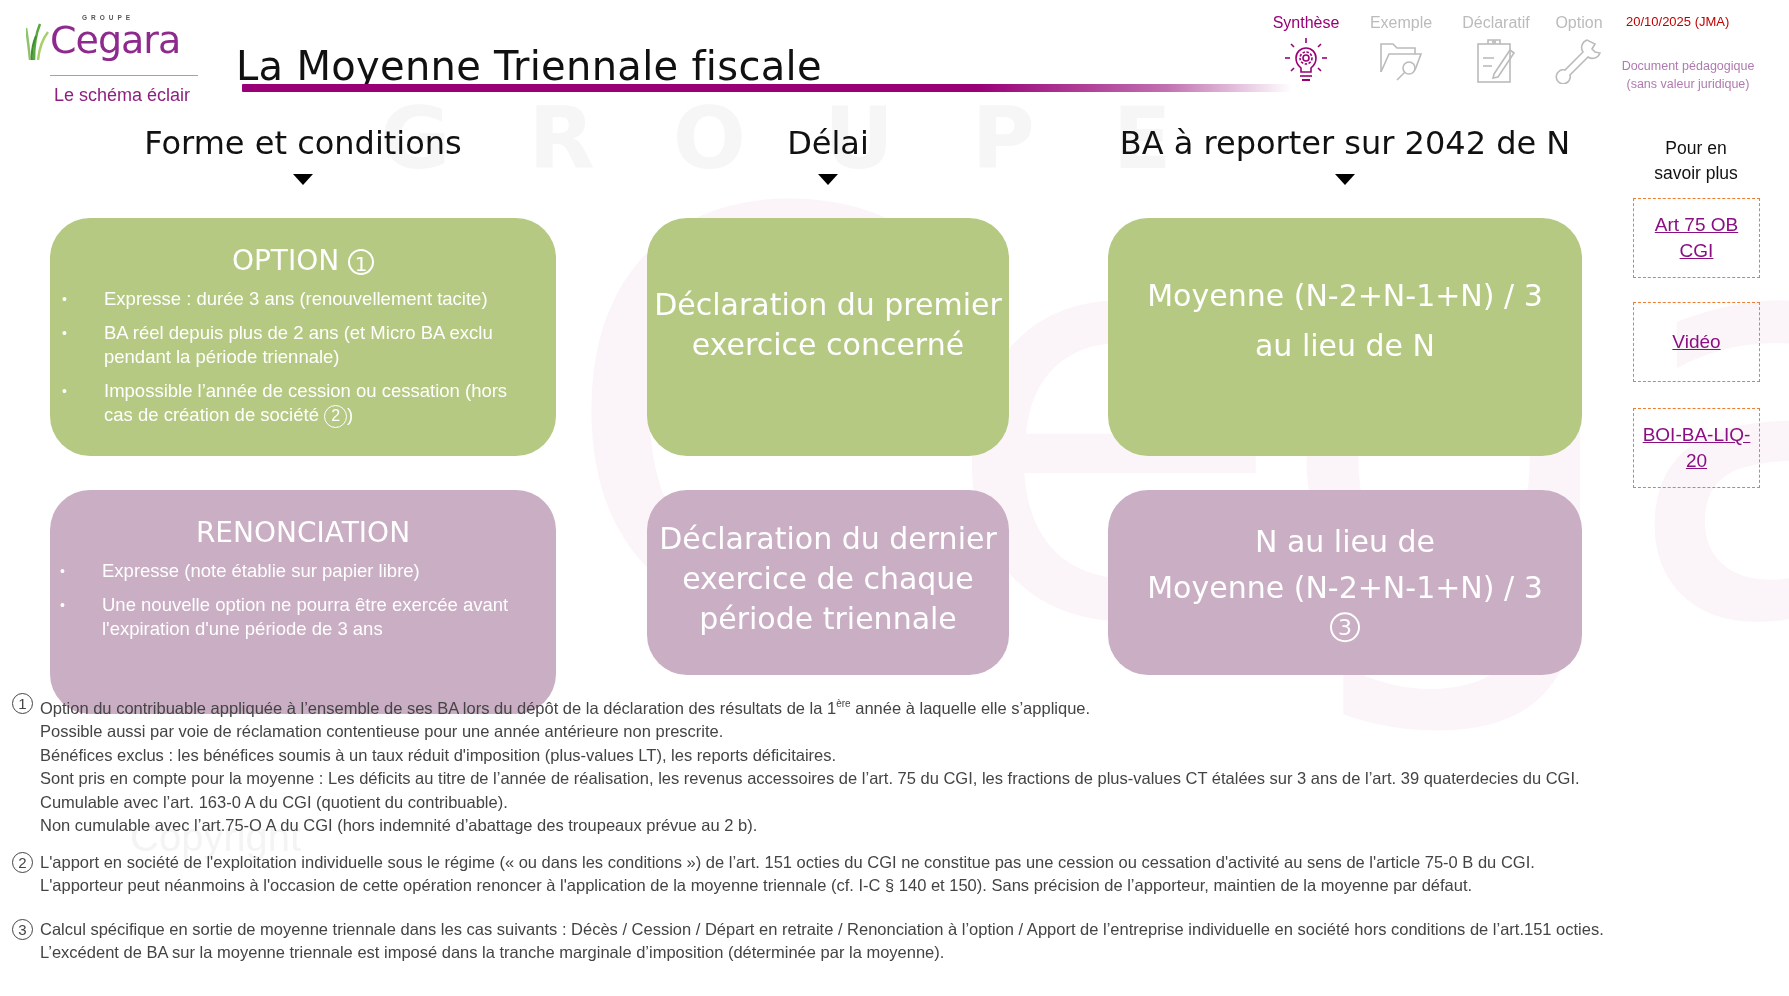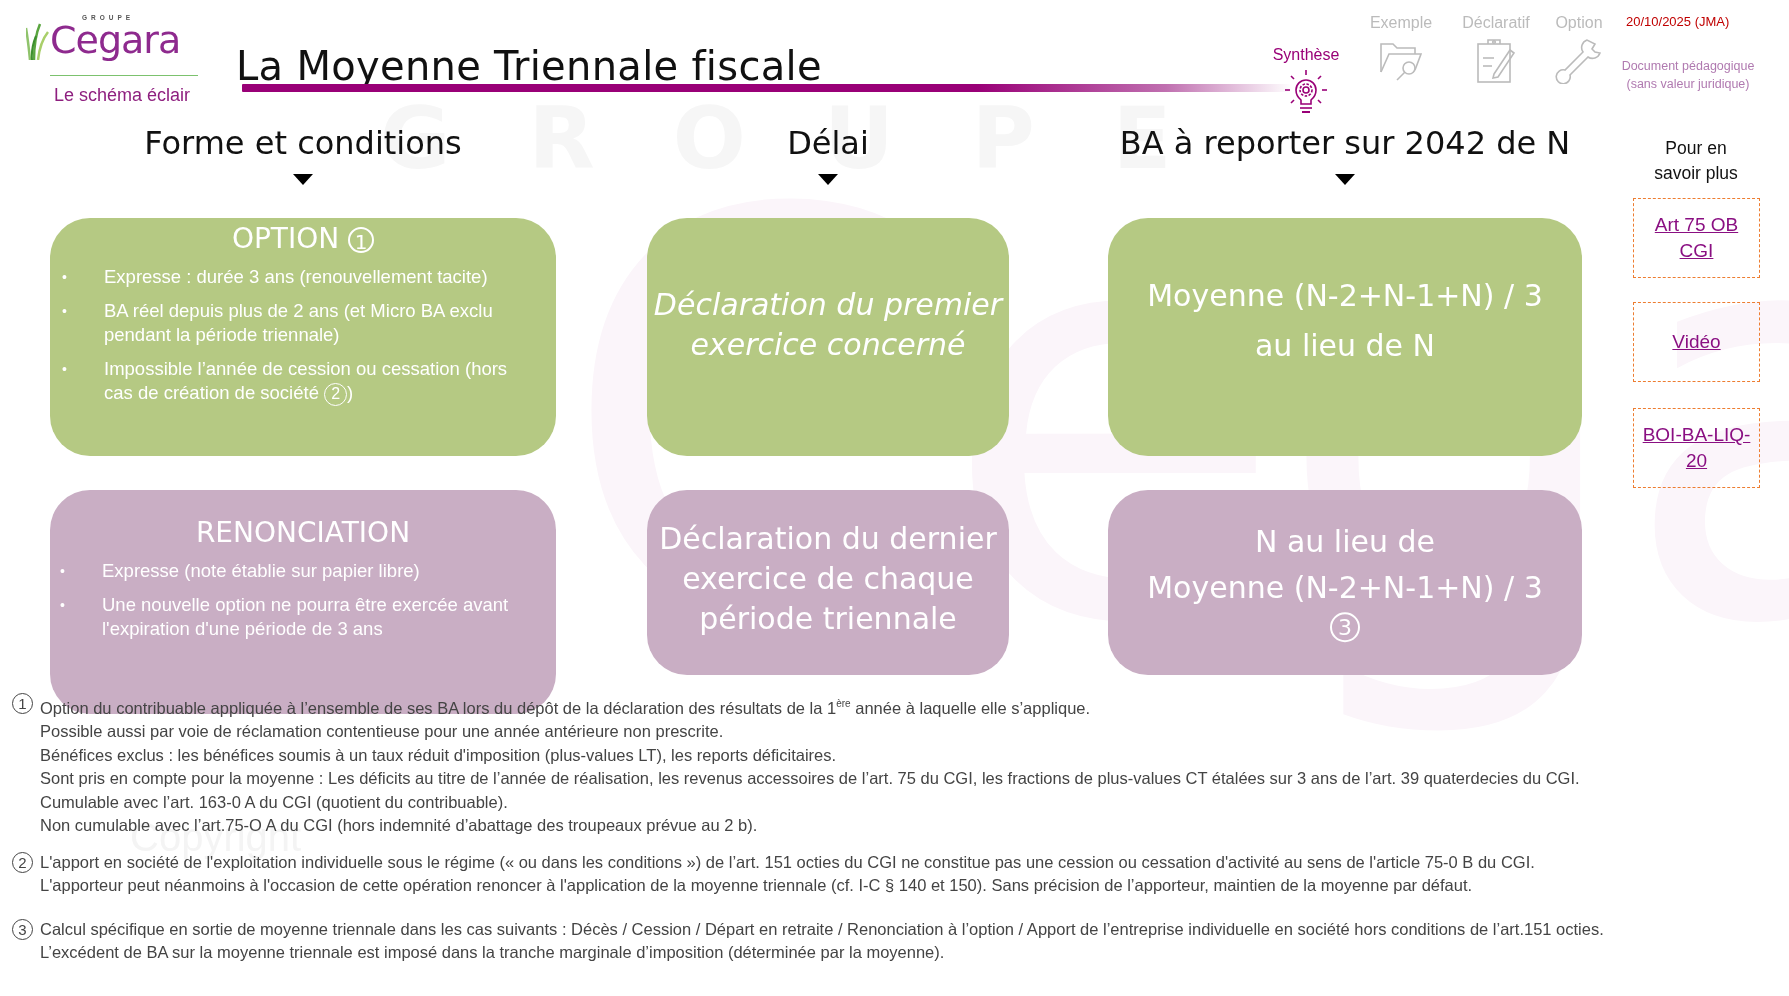--- a/index.html
+++ b/index.html
@@ -37,21 +37,21 @@
   .disclaimer { position:absolute; left:1608px; top:57px; width:160px; text-align:center; font-size:12.5px; color:#b07ab0; line-height:18px; }
 
   
   .col-head { position:absolute; top:124px; font-size:32px; color:#111; text-align:center; white-space:nowrap; transform:translateX(-50%); font-family:"DejaVu Sans", sans-serif; font-weight:normal; }
   .arrow { position:absolute; top:174px; width:0; height:0; border-left:10px solid transparent; border-right:10px solid transparent; border-top:11px solid #000; transform:translateX(-50%); }
 
   
   .box { position:absolute; border-radius:40px; color:#fff; box-sizing:border-box; }
   .box.green { background:#b5c983; }
   .box.mauve { background:#c9aec4; }
-  .box-title { text-align:center; font-size:28px; margin-top:4px; font-family:"DejaVu Sans", sans-serif; }
+  .box-title { text-align:center; font-size:28px; margin-top:26px; font-family:"DejaVu Sans", sans-serif; }
   .box ul { margin:10px 0 0 0; padding:0 0 0 54px; list-style:none; }
   .box li { position:relative; font-size:18.5px; line-height:24px; margin-bottom:10px; padding-right:20px; }
   .box li::before { content:"•"; position:absolute; left:-42px; top:0; font-size:14px; }
   .box-center { position:absolute; left:0; right:0; top:50%; transform:translateY(-50%); text-align:center; font-size:30px; line-height:40px; font-family:"DejaVu Sans", sans-serif; }
   .circ { display:inline-block; width:26px; height:26px; border:2px solid #fff; border-radius:50%; text-align:center; line-height:26px; font-size:20px; vertical-align:middle; box-sizing:border-box; }
   .circ.sm { width:23px; height:23px; line-height:20px; font-size:16px; border-width:1.5px; }
 
   
   .side-head { position:absolute; left:1636px; top:136px; width:120px; text-align:center; font-size:17.5px; line-height:25px; color:#111; }
   .link-box { position:absolute; left:1633px; width:127px; height:80px; border:1.5px dashed #ed7d31; box-sizing:border-box; display:flex; align-items:center; justify-content:center; text-align:center; }
@@ -80,21 +80,21 @@
     <path d="M6 40 Q5 28 10 16" stroke="#3d8f2f" stroke-width="2" fill="none"></path>
   </svg>
   <span class="logo-name">Cegara</span>
   <div class="logo-line"></div>
   <span class="logo-sub">Le schéma éclair</span>
 </div>
 
 <h1 class="page-title">La Moyenne Triennale fiscale</h1>
 <div class="title-bar"></div>
 
-<div class="nav-item active" style="left:1272px; width:68px;margin-top:32px;">
+<div class="nav-item active" style="left:1272px; width:68px;">
   <span class="nav-label">Synthèse</span>
   <svg class="nav-icon" width="50" height="48" viewBox="0 0 50 48">
     <g stroke="#990077" stroke-width="1.6" fill="none">
       <line x1="25" y1="2" x2="25" y2="7"></line>
         <line x1="10" y1="8" x2="13" y2="11"></line>
         <line x1="40" y1="8" x2="37" y2="11"></line>
       <line x1="4" y1="22" x2="9" y2="22"></line>
         <line x1="41" y1="22" x2="46" y2="22"></line>
       <line x1="10" y1="35" x2="13" y2="32"></line>
         <line x1="40" y1="35" x2="37" y2="32"></line>
@@ -158,21 +158,21 @@
     <span class="circ">1</span>
   </div>
   <ul>
     <li>Expresse : durée 3 ans (renouvellement tacite)</li>
     <li>BA réel depuis plus de 2 ans (et Micro BA exclu pendant la période triennale)</li>
     <li><span>Impossible l’année de cession ou cessation (hors cas de création de société</span> <span class="circ sm">2</span><span>)</span></li>
   </ul>
 </div>
 
 <div class="box green" style="left:647px; top:218px; width:362px; height:238px;">
-  <div class="box-center" style="margin-top:-12px;font-style:italic;">
+  <div class="box-center" style="margin-top:-12px;">
     <div>Déclaration du premier</div>
     <div>exercice concerné</div>
   </div>
 </div>
 
 <div class="box green" style="left:1108px; top:218px; width:474px; height:238px;">
   <div class="box-center" style="margin-top:-16px; line-height:50px;">
     <div>Moyenne (N-2+N-1+N) / 3</div>
     <div>au lieu de N</div>
   </div>

